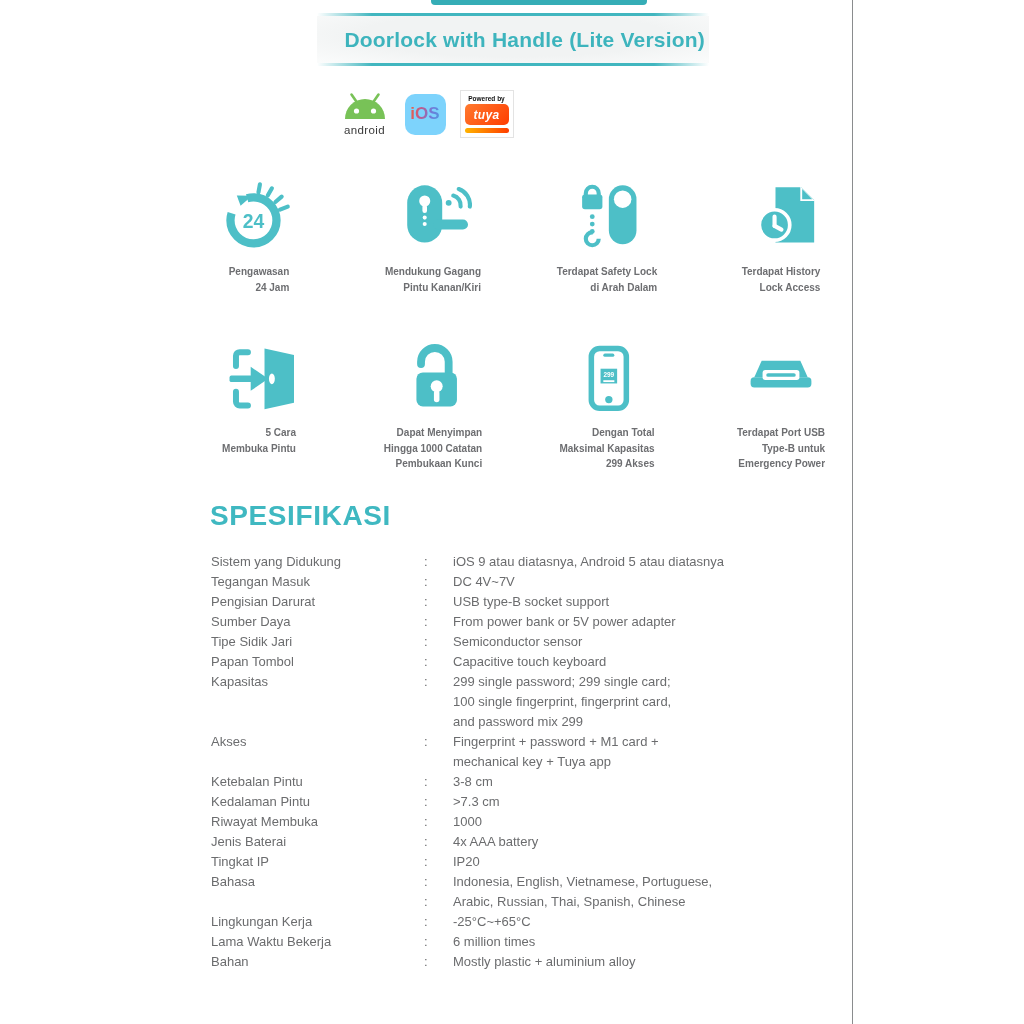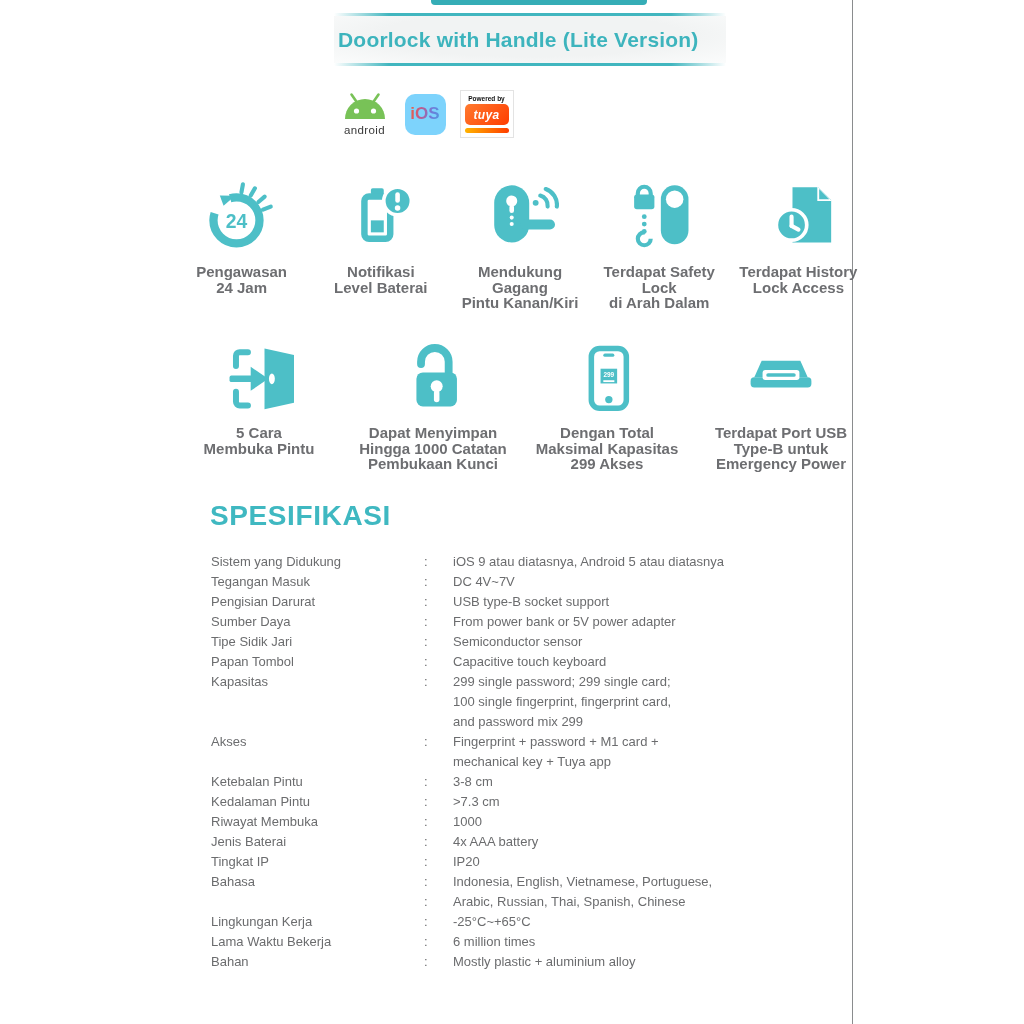--- a/index.html
+++ b/index.html
@@ -7,21 +7,21 @@
     position:relative; width:1024px; height:1024px; background:#ffffff;
     font-family:"Liberation Sans", sans-serif; overflow:hidden;
   }
   
   .top-remnant { position:absolute; left:431px; top:0; width:216px; height:5px;
     background:#35adb6; border-radius:0 0 4px 4px; }
   
   .right-border { position:absolute; left:852px; top:0; width:1px; height:1024px;
     background:#8a8c8e; }
   
-  .title-block { position:absolute; left:334px; top:13px; width:392px; text-align:left; }
+  .title-block { position:absolute; left:317px; top:13px; width:392px; text-align:right; }
   .title-rule { height:3px; border-radius:2px;
     background:linear-gradient(90deg, rgba(65,182,191,0) 0%, #41b6bf 14%, #41b6bf 86%, rgba(65,182,191,0) 100%); }
   .title-body { background:radial-gradient(ellipse at 50% 40%, #f1f3f3 55%, #fbfcfc 100%);
     padding:12px 4px 11px; }
   .title-text { color:#3db4bd; font-size:21px; font-weight:bold; letter-spacing:0.2px; white-space:nowrap; }
   
   .badges { position:absolute; left:0; top:90px; width:852px; display:flex;
     justify-content:center; align-items:center; gap:14px; }
   .badge-android { display:flex; flex-direction:column; align-items:center; }
   .badge-android-text { font-size:11.5px; color:#3a3a3a; letter-spacing:0.4px; margin-top:2px; }
@@ -41,22 +41,22 @@
     background:linear-gradient(90deg,#ffb300,#ff3d00); }
   
   .features-row { position:absolute; left:172px; width:696px; display:flex; }
   .features-row.row1 { top:176px; }
   .features-row.row2 { top:336px; }
   .feature { flex:1; display:flex; flex-direction:column; align-items:center; }
   .icon-box { height:72px; display:flex; align-items:flex-end; justify-content:flex-end; }
   .row2 .icon-box { height:76px; }
   .ficon { width:78px; height:70px; }
   .ficon.usb { margin-bottom:8px; }
-  .feature-label { margin-top:16px; font-size:15px; line-height:15.5px; font-weight:bold;
-    color:#6d6e71; text-align:center; white-space:pre-line; }
+  .feature-label { margin-top:16px; font-size:10px; line-height:15.5px; font-weight:bold;
+    color:#6d6e71; text-align:right; white-space:pre-line; }
   .row2 .feature-label { margin-top:13px; }
   
   .spec-heading { position:absolute; left:210px; top:500px; font-size:28px; font-weight:bold;
     color:#3fb8c1; letter-spacing:0.6px; }
   .spec-table { position:absolute; left:211px; top:552px; width:632px;
     font-size:13px; color:#6b6c6e; }
   .spec-row { display:flex; line-height:20px; }
   .spec-label { width:213px; flex:none; }
   .spec-colon { width:29px; flex:none; }
   .spec-value { flex:1; white-space:pre-line; }
@@ -112,34 +112,20 @@
           <line x1="51.5" y1="19.1" x2="56" y2="11.2" stroke="#4dbfc7" stroke-width="4.5" stroke-linecap="round"></line>
           <line x1="59.8" y1="26.1" x2="66.6" y2="20.3" stroke="#4dbfc7" stroke-width="4.5" stroke-linecap="round"></line>
           <line x1="64.8" y1="34.4" x2="73.2" y2="31" stroke="#4dbfc7" stroke-width="4.5" stroke-linecap="round"></line>
           <text x="36" y="54" text-anchor="middle" font-size="21" font-weight="bold" fill="#4dbfc7">24</text>
         </svg>
       </div>
       <div class="feature-label">Pengawasan
 24 Jam</div>
     </div>
 
-    <div class="feature">
-      <div class="icon-box">
-        <svg class="ficon" viewBox="0 0 84 76">
-          <rect x="31" y="11" width="14" height="7" rx="2" fill="#4dbfc7"></rect>
-          <rect x="24" y="20" width="28" height="46" rx="5" fill="none" stroke="#4dbfc7" stroke-width="7"></rect>
-          <rect x="31" y="46" width="14" height="13" fill="#4dbfc7"></rect>
-          <circle cx="60" cy="25" r="15" fill="#4dbfc7" stroke="#ffffff" stroke-width="4"></circle>
-          <rect x="57.5" y="15.5" width="5" height="11.5" rx="2.5" fill="#ffffff"></rect>
-          <circle cx="60" cy="32.5" r="3" fill="#ffffff"></circle>
-        </svg>
-      </div>
-      <div class="feature-label">Notifikasi
-Level Baterai</div>
-    </div>
 
     <div class="feature">
       <div class="icon-box">
         <svg class="ficon" viewBox="0 0 84 76">
           <rect x="14" y="8" width="38" height="62" rx="19" fill="#4dbfc7"></rect>
           <circle cx="33" cy="25" r="6" fill="#ffffff"></circle>
           <rect x="30.5" y="29" width="5" height="9" rx="2.5" fill="#ffffff"></rect>
           <circle cx="33" cy="43" r="2.2" fill="#ffffff"></circle>
           <circle cx="33" cy="50" r="2.2" fill="#ffffff"></circle>
           <rect x="42" y="45" width="38" height="11" rx="5.5" fill="#4dbfc7"></rect>

